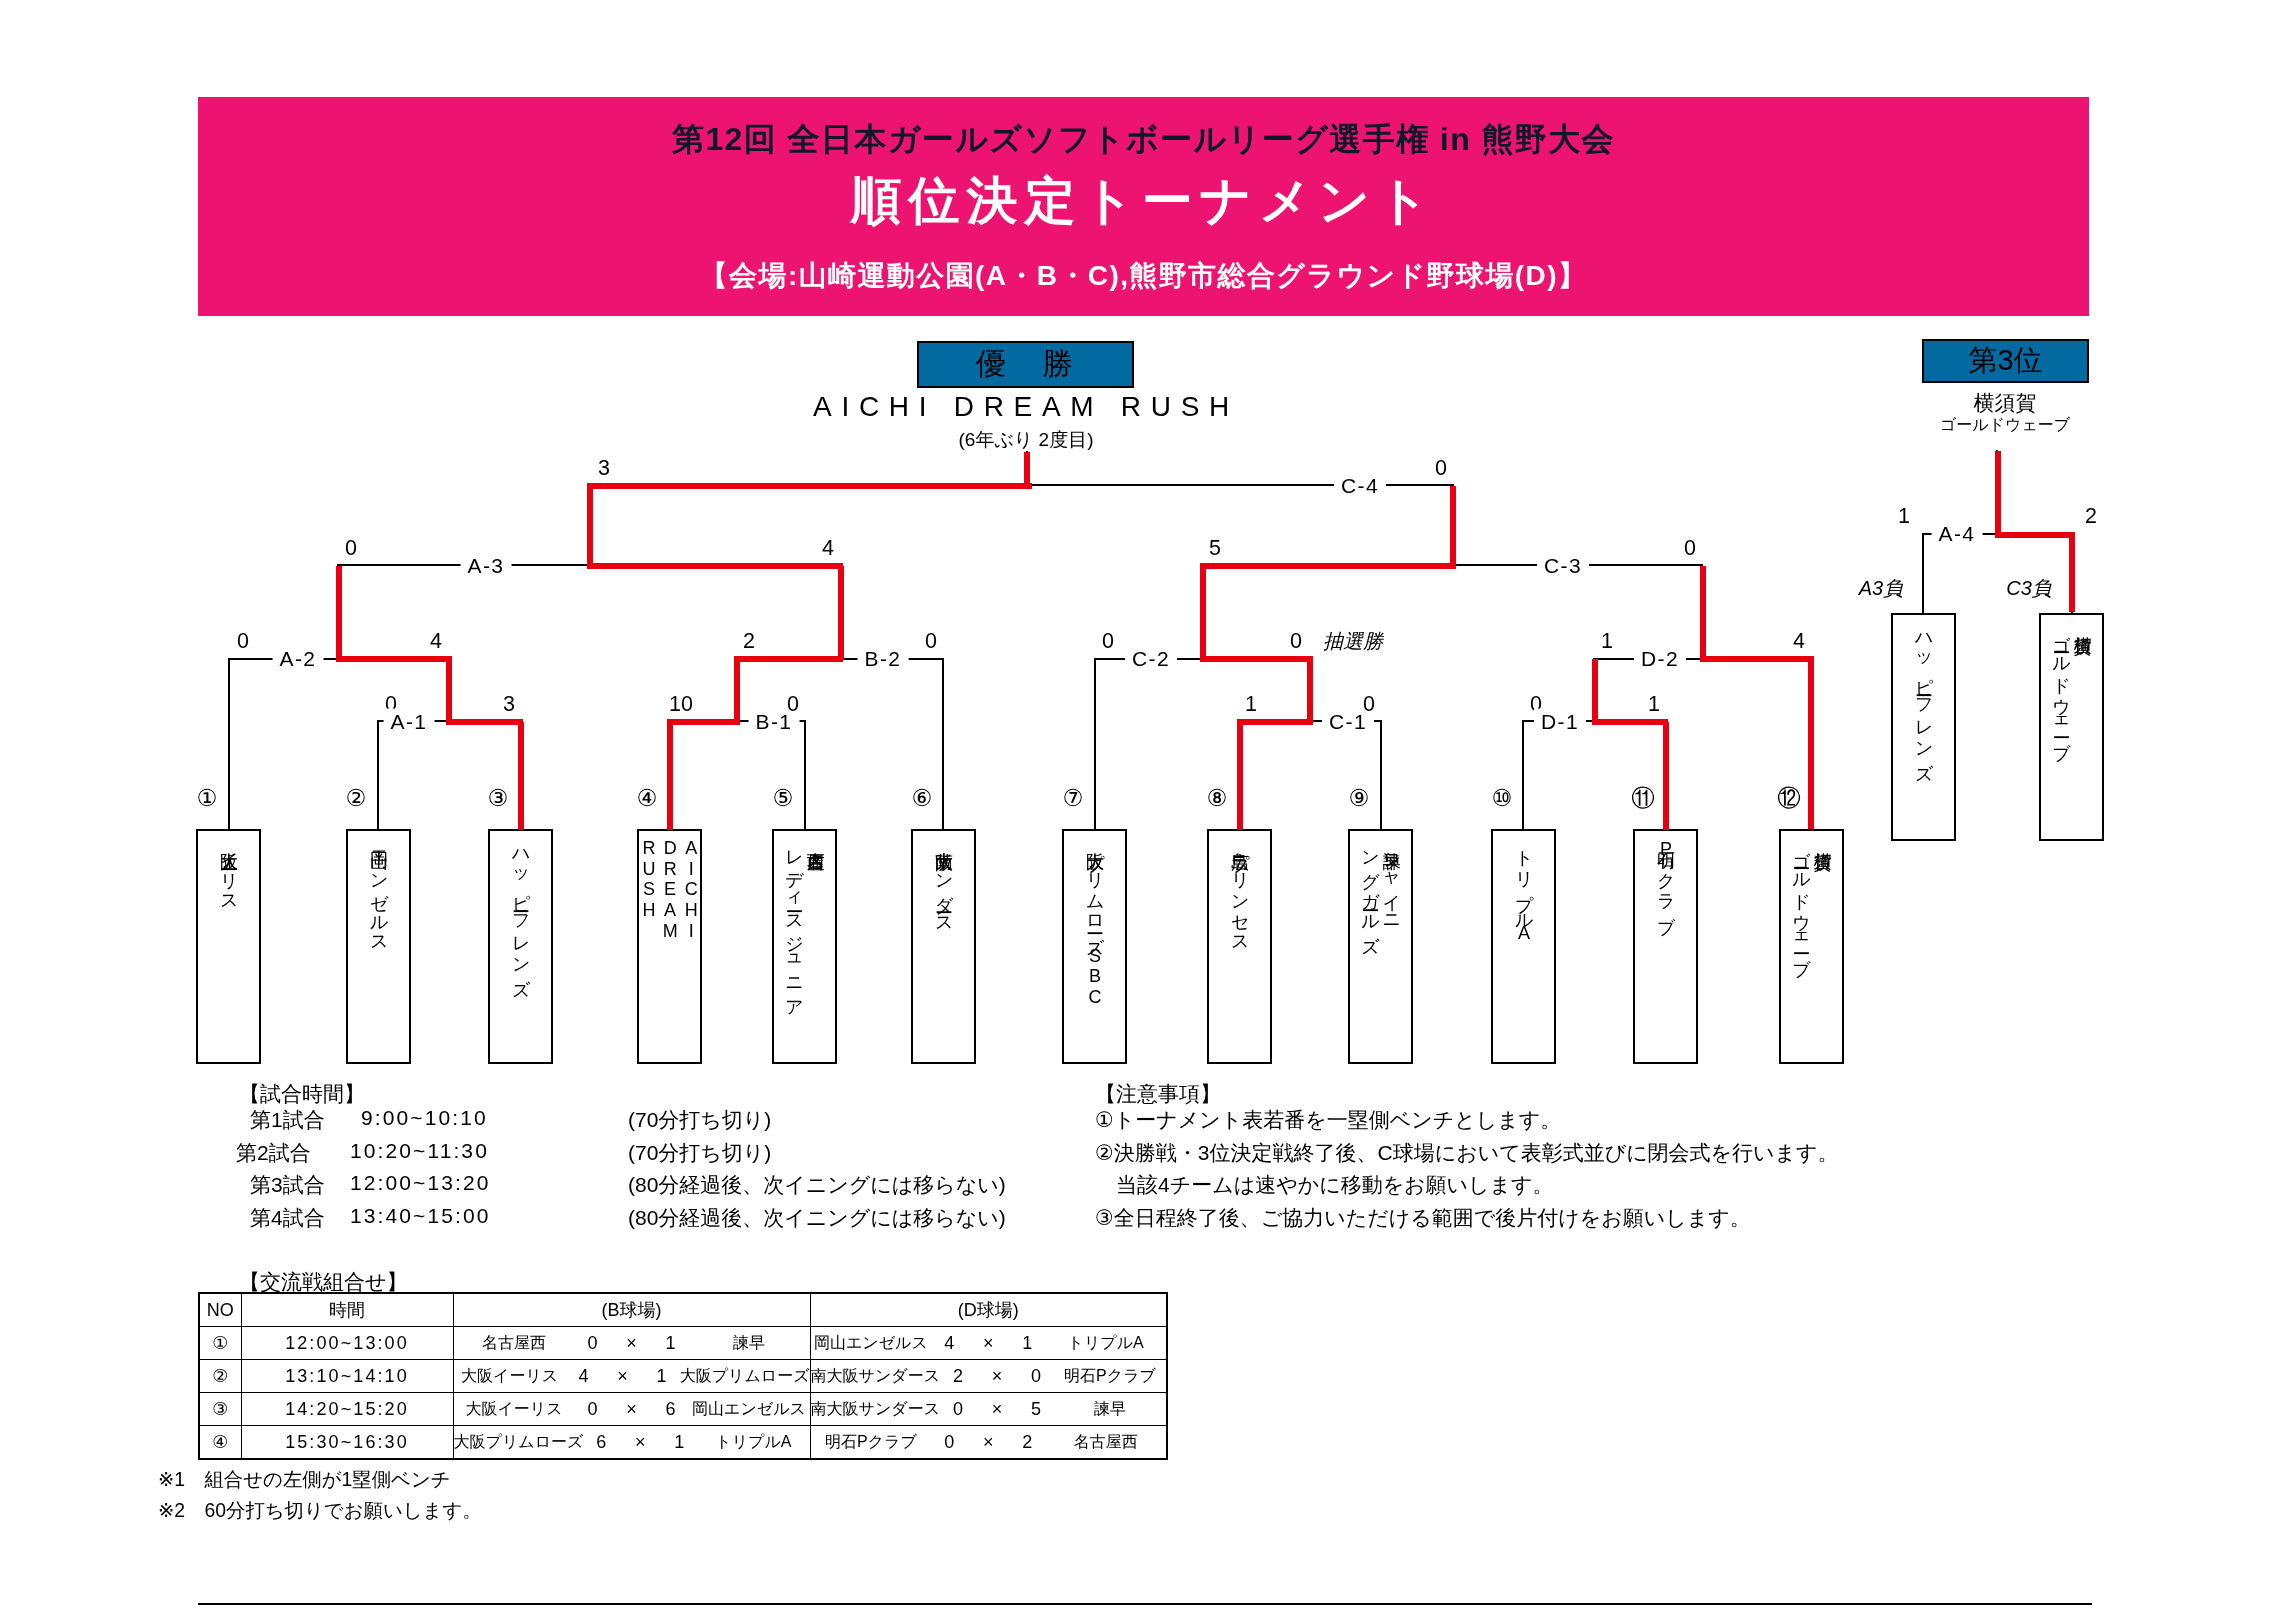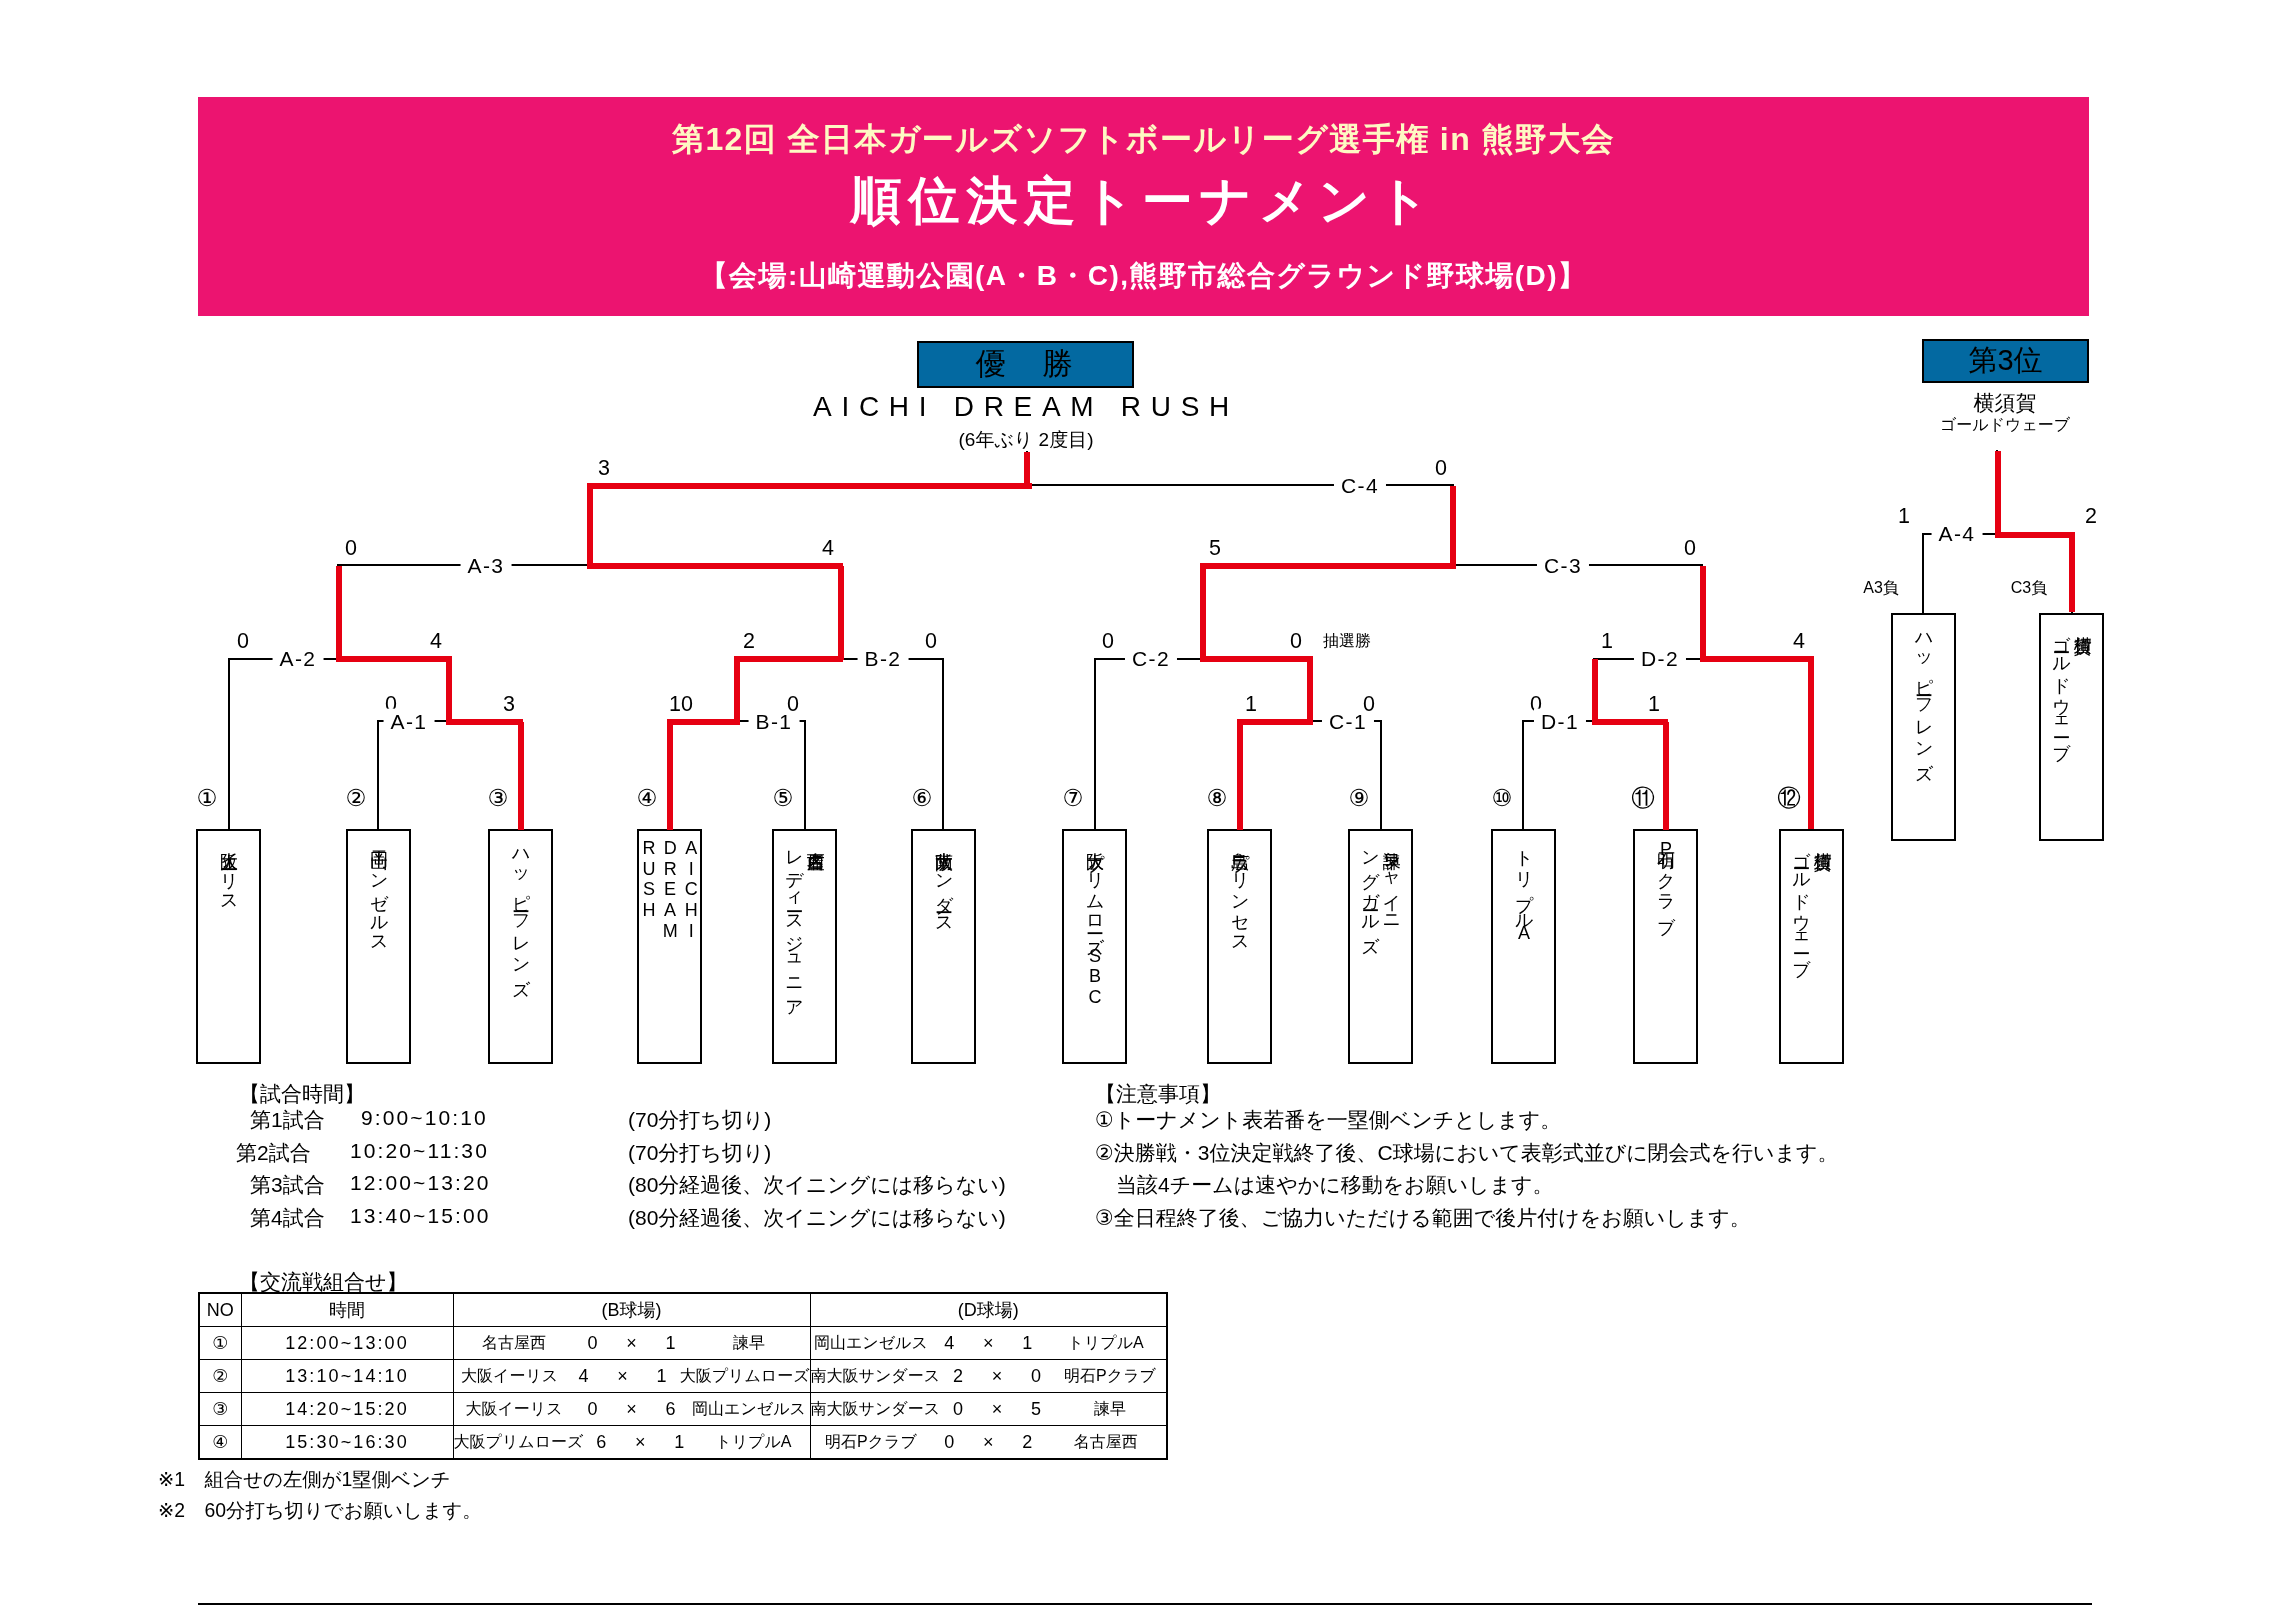--- a/index.html
+++ b/index.html
@@ -1,26 +1,26 @@
 <!DOCTYPE html>
 <html style="font-size:11px"><head>
 <meta charset="utf-8">
 <style>
   html,body{margin:0;padding:0;background:#fff;}
   body{font-family:"Liberation Sans","DejaVu Sans",sans-serif;color:#000;}
   .page{position:relative;width:2295px;height:1623px;background:#fff;overflow:hidden;}
   .banner{position:absolute;left:198px;top:97px;width:1891px;height:219px;display:flex;flex-direction:column;align-items:center;justify-content:center;}
-  .banner .l1{font-size:32px;font-weight:bold;color:#fef9c3;letter-spacing:1.4px;}
+  .banner .l1{font-size:32px;font-weight:bold;color:#0f172a;letter-spacing:1.4px;}
   .banner .l2{font-size:51px;font-weight:bold;color:#fff;letter-spacing:7px;margin-top:4.2px;}
   .banner .l3{font-size:28px;font-weight:bold;color:#fff;margin-top:21px;letter-spacing:1.4px;}
   .ln{position:absolute;background:#000;display:block;}
   .rln{position:absolute;background:#e60012;display:block;z-index:3;}
   .mlabel{position:absolute;transform:translate(-50%,-50%);font-size:21px;background:#fff;padding:1.4px 7px;z-index:2;letter-spacing:1.4px;white-space:nowrap;}
   .score{position:absolute;transform:translate(-50%,-50%);font-size:21.5px;z-index:2;white-space:nowrap;}
-  .snote{position:absolute;transform:translateY(-50%);font-size:16px;z-index:2;white-space:nowrap;}
+  .snote{position:absolute;transform:translateY(-50%);font-size:20px;z-index:2;white-space:nowrap;font-style:italic;}
   .team-no{position:absolute;transform:translate(-50%,-50%);font-size:23.6px;z-index:2;}
   .team-box{position:absolute;width:65px;border:2.1px solid #000;background:#fff;box-sizing:border-box;display:flex;justify-content:center;align-items:flex-start;padding-top:7px;z-index:2;}
   .vtext{writing-mode:vertical-rl;text-orientation:upright;font-size:18px;line-height:1.18;letter-spacing:0.7px;white-space:pre-line;}
   .cbox{position:absolute;border:2.1px solid #000;background:#0369a1;box-sizing:border-box;display:flex;align-items:center;justify-content:center;z-index:2;}
   .ctext{position:absolute;transform:translateX(-50%);white-space:nowrap;z-index:2;}
   .t{position:absolute;font-size:21px;white-space:nowrap;}
   table.xtable{position:absolute;left:198px;top:1292px;border-collapse:collapse;border:2.1px solid #000;table-layout:fixed;background:#fff;}
   table.xtable td,table.xtable th{border:1.4px solid #000;padding:0;font-weight:normal;font-size:18px;text-align:center;height:32px;overflow:hidden;}
   .vcell{display:flex;align-items:center;width:100%;}
   .vcell .tn{flex:1.6;font-size:16px;text-align:center;white-space:nowrap;}

